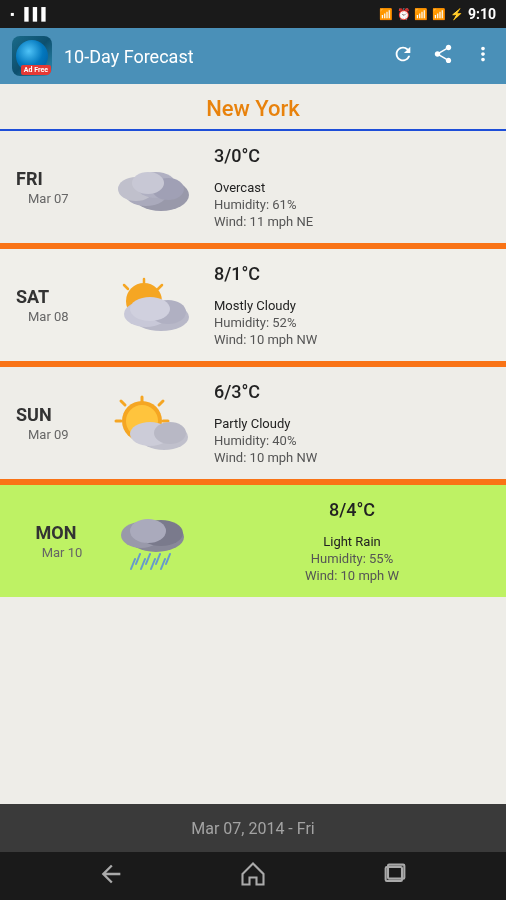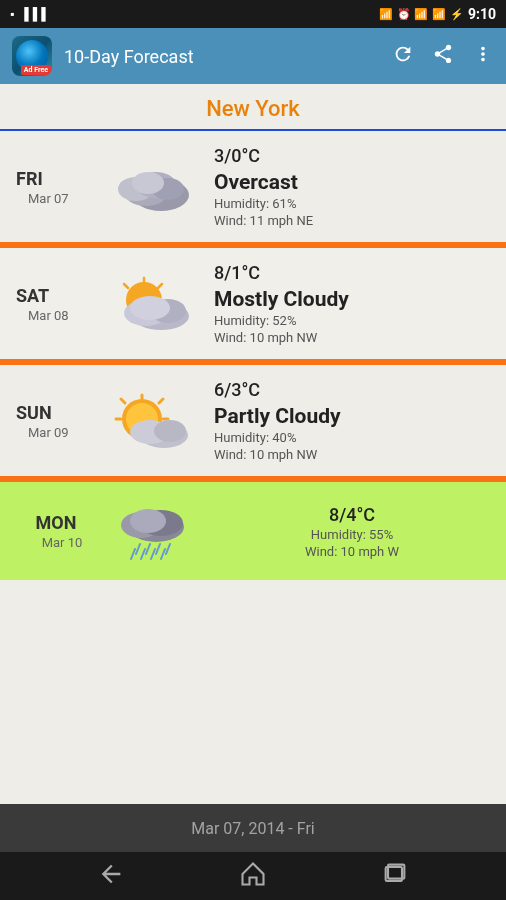--- a/index.html
+++ b/index.html
@@ -160,24 +160,24 @@
     .weather-details {
       flex: 1;
       padding-left: 8px;
     }
     .temp {
       font-size: 18px;
       font-weight: 500;
       color: #222;
     }
     .condition {
-      font-size: 21px;
-      font-weight: bold;
+      font-size: 13px;
+      font-weight: normal;
       color: #222;
-      margin-top: 4px;
+      margin-top: 14px;
     }
     .humidity, .wind {
       font-size: 13px;
       color: #555;
       margin-top: 2px;
     }
 
     
     .date-bar {
       height: 48px;
@@ -360,20 +360,21 @@
           <line x1="54" y1="43" x2="50" y2="53" stroke="#6699cc" stroke-width="2" stroke-linecap="round"></line>
           <line x1="64" y1="43" x2="60" y2="53" stroke="#6699cc" stroke-width="2" stroke-linecap="round"></line>
           <line x1="29" y1="48" x2="25" y2="58" stroke="#6699cc" stroke-width="2" stroke-linecap="round"></line>
           <line x1="39" y1="48" x2="35" y2="58" stroke="#6699cc" stroke-width="2" stroke-linecap="round"></line>
           <line x1="49" y1="48" x2="45" y2="58" stroke="#6699cc" stroke-width="2" stroke-linecap="round"></line>
           <line x1="59" y1="48" x2="55" y2="58" stroke="#6699cc" stroke-width="2" stroke-linecap="round"></line>
         </svg>
       </div>
       <div class="weather-details">
         <div class="temp">8/4°C</div>
+        <div class="condition">Light Rain</div>
         <div class="humidity">Humidity: 55%</div>
         <div class="wind">Wind: 10 mph W</div>
       </div>
     </div>
 
   </div>
 </div>
 
 <div class="date-bar">
   <span class="date-bar-text">Mar 07, 2014 - Fri</span>

